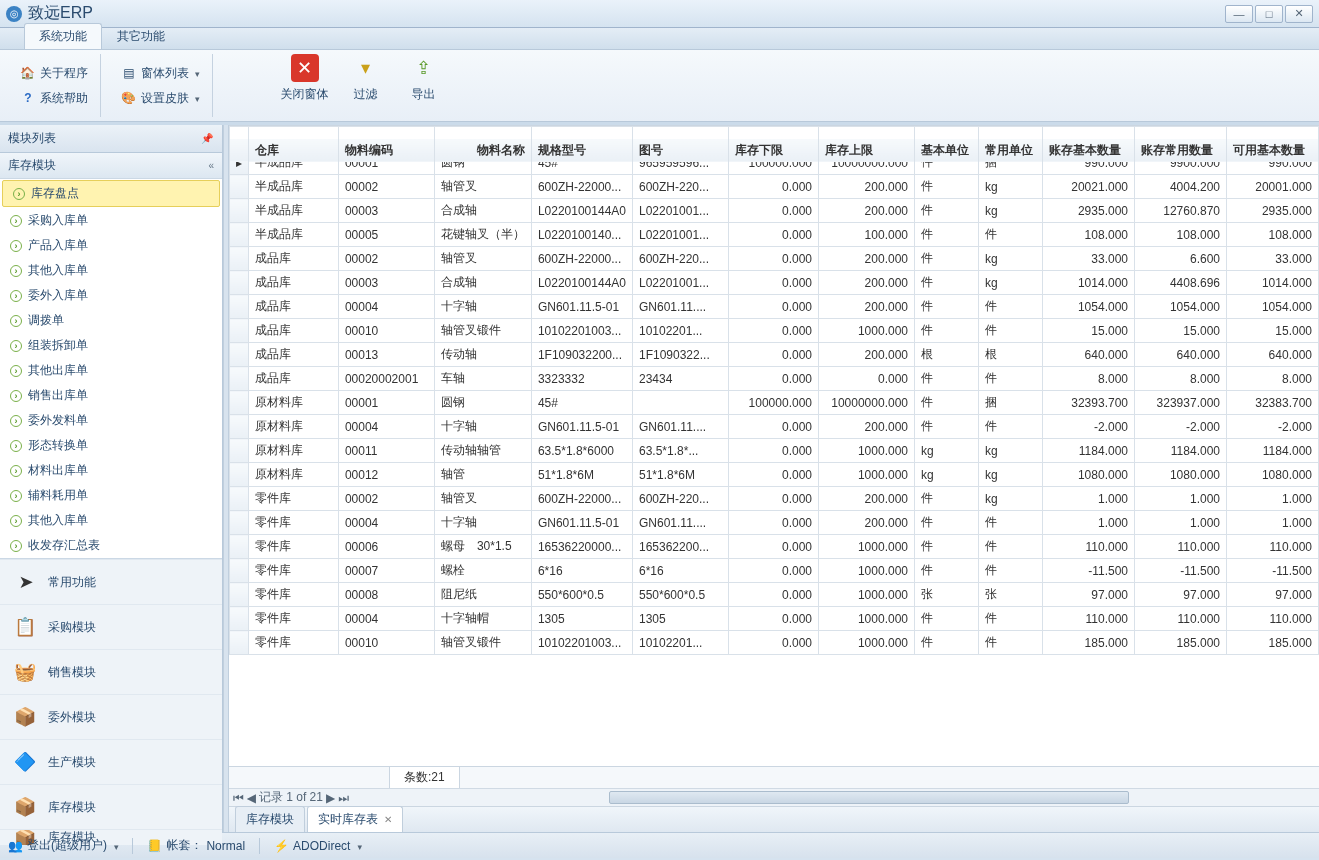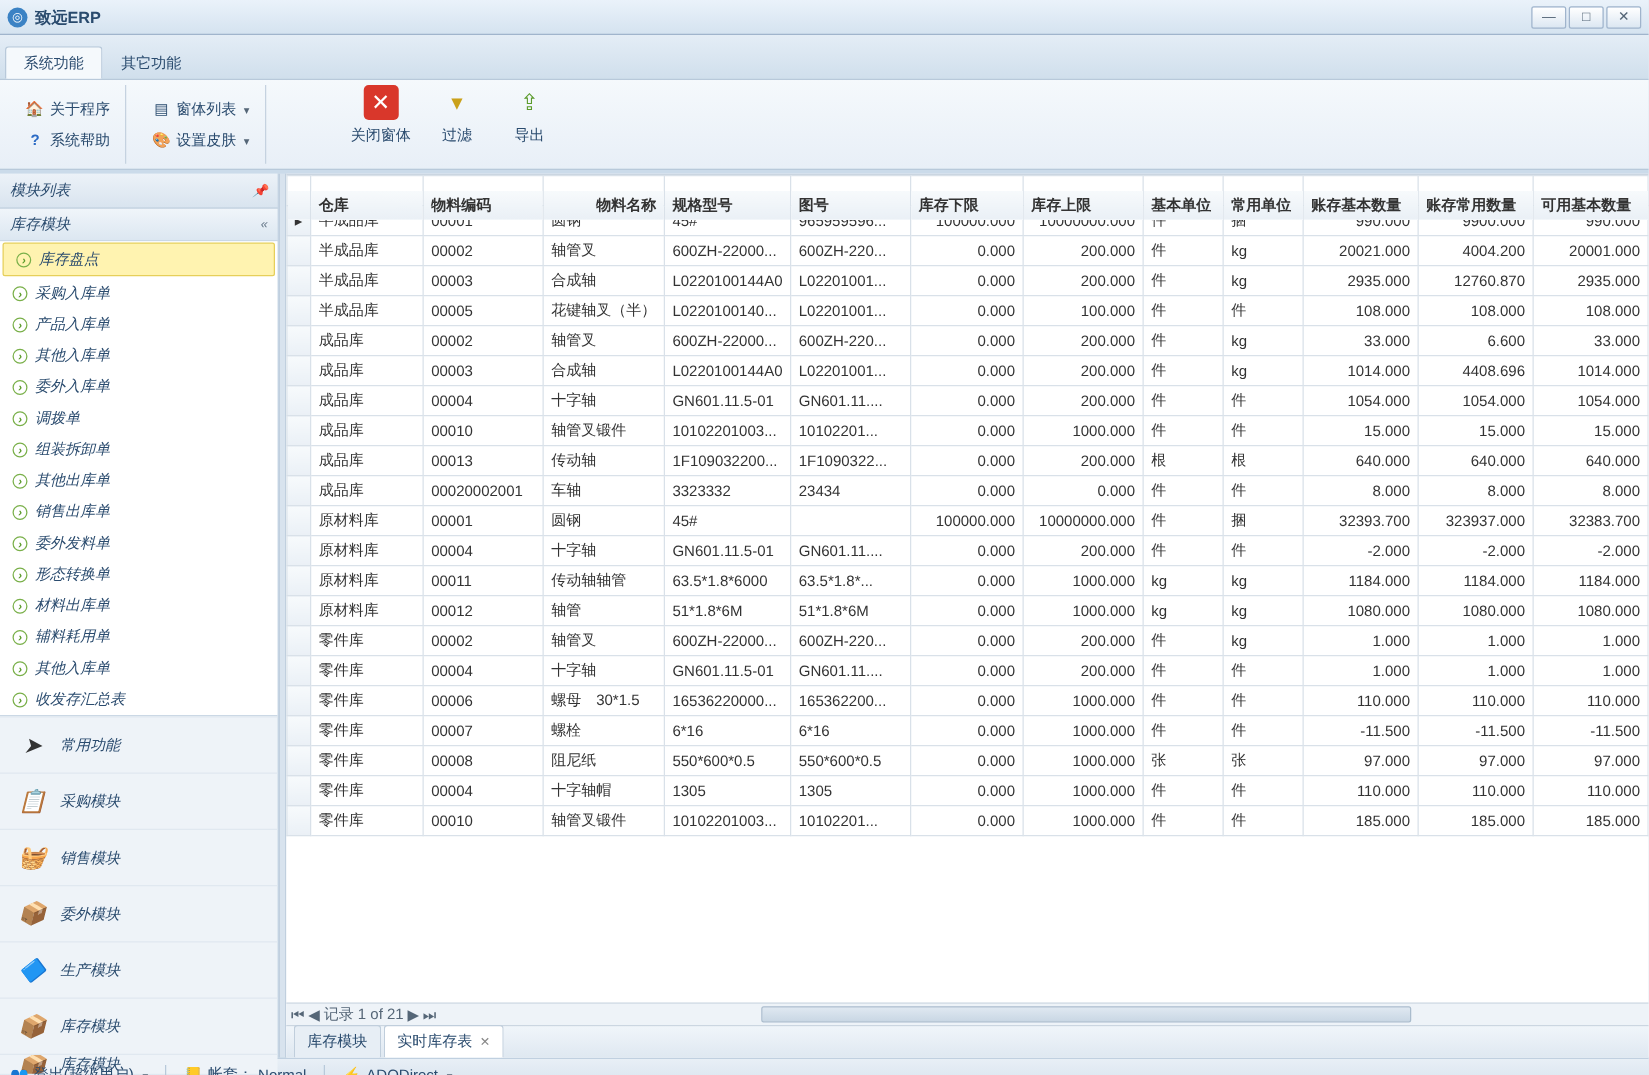--- a/index.html
+++ b/index.html
@@ -1,43 +1,43 @@
 <!DOCTYPE html>
 <html><head>
 <meta charset="utf-8">
 <style>
 * { box-sizing: border-box; margin: 0; padding: 0; }
 body { font-family: "Microsoft YaHei", SimSun, sans-serif; font-size: 12px; background: #d6e3ef; color: #333; overflow: hidden; width: 1319px; height: 860px; }
 
 
 .titlebar { height: 28px; background: linear-gradient(#eaf2fa,#d5e3f0); display: flex; align-items: center; padding: 0 6px; border-bottom: 1px solid #a0b4cc; }
 .titlebar .logo { width: 16px; height: 16px; border-radius: 50%; background: #3b82c4; display: flex; align-items: center; justify-content: center; color:#fff; font-size:10px; margin-right:6px;}
-.titlebar .title { color: #2a4b6e; font-size: 13px; font-weight: bold; }
+.titlebar .title { color: #2a4b6e; font-size: 16px; }
 .titlebar .win-btns { margin-left: auto; display: flex; gap: 2px; }
 .titlebar .win-btn { width: 28px; height: 18px; border: 1px solid #a0b4cc; border-radius: 2px; background: linear-gradient(#fff,#dce7f2); display:flex;align-items:center;justify-content:center;color:#567;font-size:11px;cursor:default;}
 
 
-.ribbon-tabs { height: 36px; background: linear-gradient(#e4edf6,#d0dfec); display: flex; align-items: flex-end; padding-left: 4px; border-bottom:1px solid #b8c9da;}
+.ribbon-tabs { height: 22px; background: linear-gradient(#e4edf6,#d0dfec); display: flex; align-items: flex-end; padding-left: 24px; border-bottom:1px solid #b8c9da;}
 .ribbon-tab { padding: 4px 14px; border: 1px solid transparent; border-bottom: none; font-size:12px; color:#2a4b6e;cursor:default;}
 .ribbon-tab.active { background: #f5f9fc; border-color: #b8c9da; border-radius: 3px 3px 0 0; }
 
 
 .ribbon { height: 72px; background: linear-gradient(#f5f9fc,#e8eff7); border-bottom: 1px solid #b8c9da; display: flex; align-items: stretch; padding: 4px 8px; gap: 8px; }
 .ribbon-group { display:flex; flex-direction:column; justify-content:center; gap:4px; padding:0 8px;}
 .ribbon-group.sep { border-right:1px solid #c5d2e0;}
 .small-btn { display:flex; align-items:center; gap:4px; padding:2px 4px; color:#2a4b6e; cursor:default;}
 .small-btn .drop::after{content:"▾";font-size:9px;margin-left:2px;color:#567;}
 .icon-box { width:16px; height:16px; display:inline-flex;align-items:center;justify-content:center;}
 .big-group { display:flex; gap:16px; align-items:flex-start; padding-left:60px;}
 .big-btn { display:flex; flex-direction:column; align-items:center; gap:4px; color:#2a4b6e; cursor:default; min-width:42px;}
 .big-btn .big-icon{width:28px;height:28px;display:flex;align-items:center;justify-content:center;font-size:18px;}
 
 
 .main { display:flex; height: calc(860px - 28px - 24px - 72px - 26px); border-top:3px solid #cbdbea;}
-.sidebar { width:236px; background:#e1eaf3; border-right:1px solid #b8c9da; display:flex;flex-direction:column;font-style:italic;}
+.sidebar { width:236px; background:#e1eaf3; border-right:1px solid #b8c9da; display:flex;flex-direction:column;}
 .side-header { background:linear-gradient(#ecf2f8,#d9e4ef); padding:5px 8px; border-bottom:1px solid #b8c9da; color:#2a4b6e; display:flex;justify-content:space-between;align-items:center;}
 .side-header .pin{font-size:10px;color:#678;}
 .side-section-hdr { background:linear-gradient(#f0f5fa,#dce7f1); padding:4px 8px; border-bottom:1px solid #cbd8e5; color:#2a4b6e; display:flex;justify-content:space-between;align-items:center;}
 .side-section-hdr .arr{font-size:10px;color:#678;}
 .tree { flex:0 0 auto; background:#fff; border-bottom:1px solid #cbd8e5; overflow:auto;}
 .tree-item { display:flex; align-items:center; gap:6px; padding:4px 10px; color:#2a4b6e; cursor:default;}
 .tree-item.sel { background:#fff3b0; border:1px solid #e6cf5a; border-radius:2px; margin:1px 2px;}
 .tree-item .ticon{width:12px;height:12px;border-radius:50%;border:1px solid #7ab04a;display:inline-flex;align-items:center;justify-content:center;color:#5a9a2a;font-size:9px;font-weight:bold;}
 .nav-big { display:flex; align-items:center; gap:10px; padding:10px 14px; border-top:1px solid #e0e8f0; color:#2a4b6e; cursor:default;}
 .nav-big .nicon{width:24px;height:24px;display:flex;align-items:center;justify-content:center;font-size:18px;}
@@ -563,20 +563,24 @@
               <td class="num">0.000</td>
               <td class="num">1000.000</td>
               <td>件</td>
               <td>件</td>
               <td class="num">185.000</td>
               <td class="num">185.000</td>
               <td class="num">185.000</td>
             </tr>
           </tbody>
         </table>
+    </div>
+    <div style="background:#f5f8fb;border-top:1px solid #cbd6e1;display:flex;align-items:center;height:22px;">
+      <div style="flex:0 0 160px;"></div>
+      <div style="border:1px solid #cbd6e1;background:#fff;padding:2px 14px;">条数:21</div>
     </div>
     <div class="scrollbar-h">
       <div style="position:absolute;left:4px;top:0;height:100%;display:flex;align-items:center;gap:3px;color:#567;">
         <span class="nbtn">⏮</span>
         <span class="nbtn">◀</span>
         <span>记录 1 of 21</span>
         <span class="nbtn">▶</span>
         <span class="nbtn">⏭</span>
       </div>
       <div class="thumb"></div>

